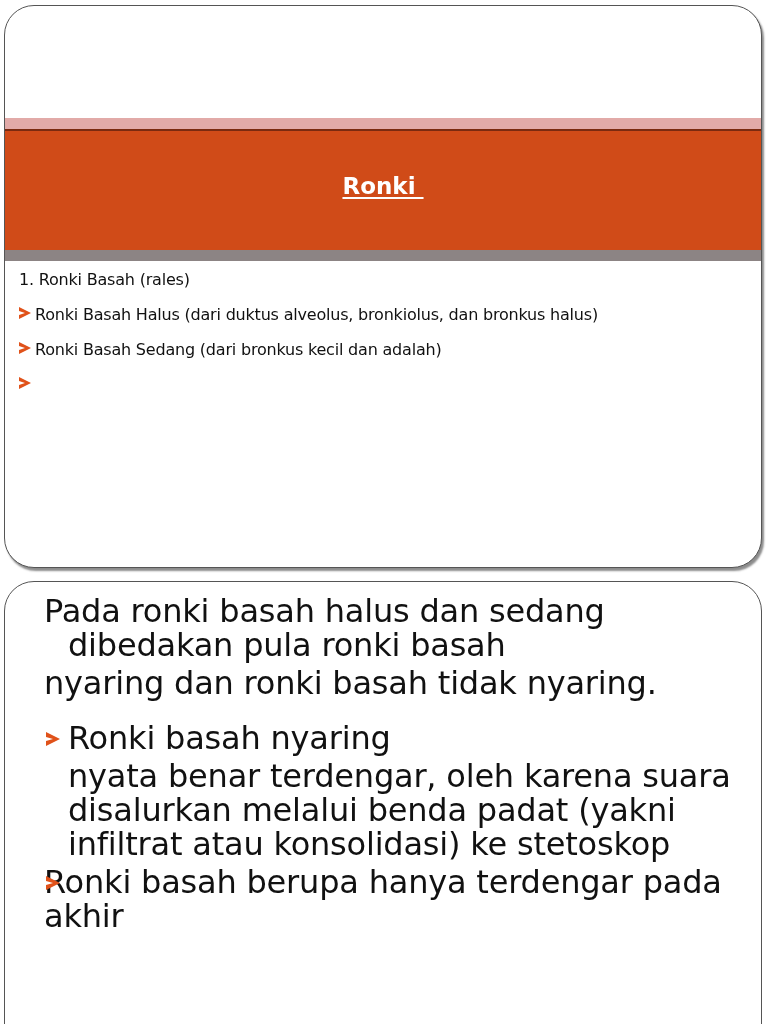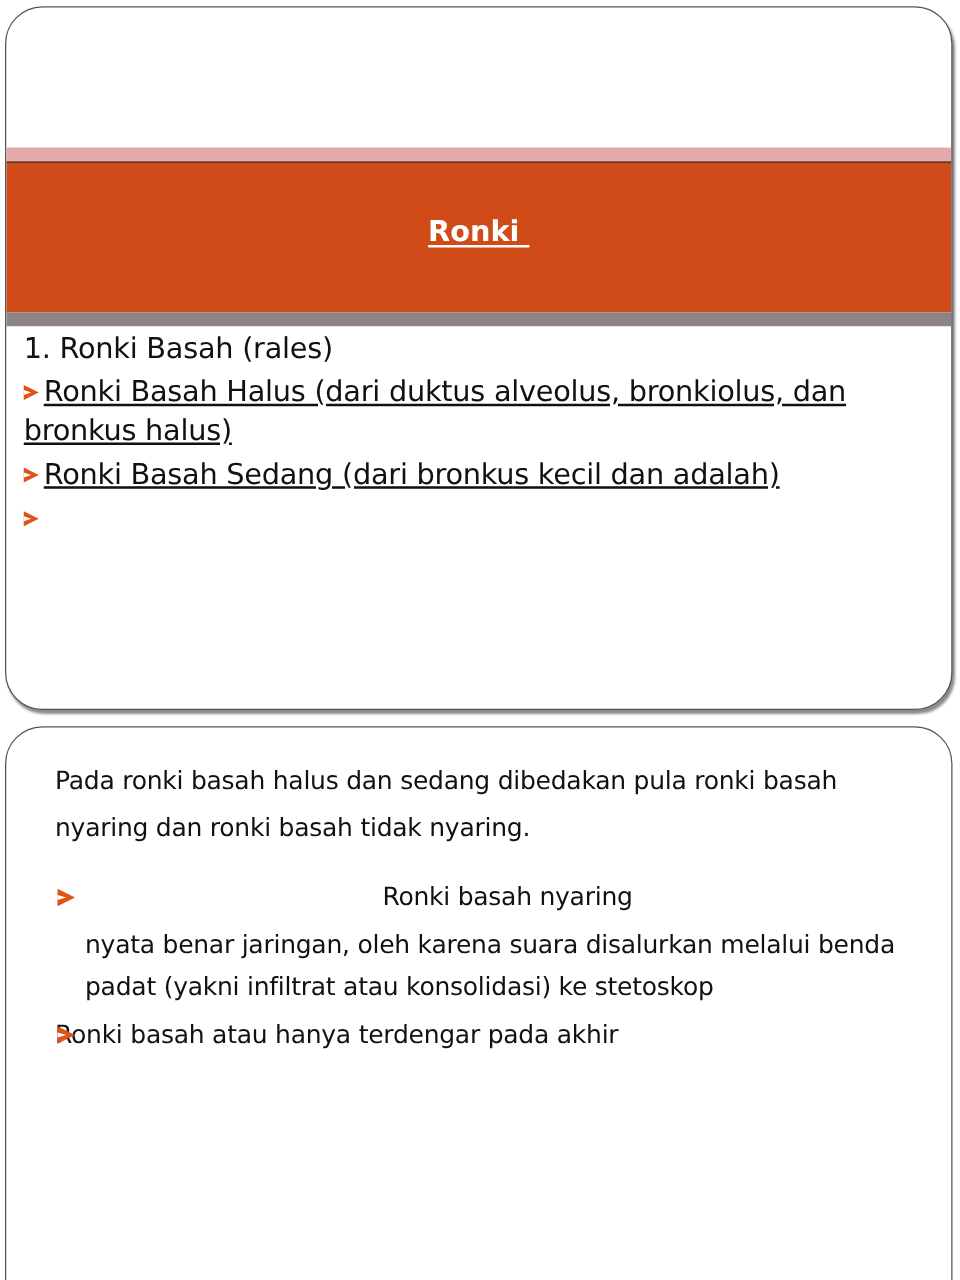--- a/index.html
+++ b/index.html
@@ -76,28 +76,28 @@
       left: 0; right: 0;
       top: 244px;
       height: 11px;
       background: #8c8484;
     }
     .content1 {
       position: absolute;
       left: 14px;
       top: 258px;
       width: 730px;
-      font-size: 23px;
+      font-size: 16px;
       line-height: 31px;
       letter-spacing: -0.2px;
     }
     .content1 p { margin: 0; }
     .c1-heading { margin-bottom: 4px !important; }
     .c1-para { text-indent: 38px; margin-bottom: 4px !important; }
-    .bullet-row { margin-bottom: 4px !important; text-decoration: underline; }
+    .bullet-row { margin-bottom: 4px !important; }
     .arrow {
       display: inline-block;
       width: 0; height: 0;
       border-top: 6px solid transparent;
       border-bottom: 6px solid transparent;
       border-left: 12px solid #e0521a;
       margin-right: 4px;
       vertical-align: 1px;
       position: relative;
     }
@@ -106,30 +106,30 @@
       position: absolute;
       left: -12px;
       top: -2px;
       border-top: 2px solid transparent;
       border-bottom: 2px solid transparent;
       border-left: 6px solid #ffffff;
     }
     .content2 {
       position: absolute;
       left: 39px;
-      top: 25px;
+      top: 12px;
       width: 700px;
-      font-size: 20px;
+      font-size: 32px;
       line-height: 34px;
       letter-spacing: -0.2px;
     }
     .content2 p { margin: 0; }
     .hang { padding-left: 24px; text-indent: -24px; margin-bottom: 4px !important; }
     .sub { padding-left: 24px; margin-bottom: 4px !important; }
-    .b2 { position: relative; padding-left: 24px; margin-bottom: 4px !important; text-align: center; }
+    .b2 { position: relative; padding-left: 24px; margin-bottom: 4px !important; }
     .b2 .arrow {
       position: absolute;
       left: 2px;
       top: 11px;
       border-top: 7px solid transparent;
       border-bottom: 7px solid transparent;
       border-left: 14px solid #e0521a;
     }
     .b2 .arrow::after {
       left: -14px;
@@ -157,21 +157,21 @@
       <p class="bullet-row"><span class="arrow"></span></p>
     </div>
   </div>
 
   <div class="slide slide2">
     <div class="content2">
       <p class="hang">Pada ronki basah halus dan sedang dibedakan pula ronki basah</p>
       <p style="margin-bottom:21px">nyaring dan ronki basah tidak nyaring.</p>
 
       <p class="b2"><span class="arrow"></span><span>Ronki basah nyaring</span></p>
-      <p class="sub">nyata benar jaringan, oleh karena suara disalurkan melalui benda padat (yakni infiltrat atau konsolidasi) ke stetoskop</p>
+      <p class="sub">nyata benar terdengar, oleh karena suara disalurkan melalui benda padat (yakni infiltrat atau konsolidasi) ke stetoskop</p>
 
       <p class="b2"><span class="arrow"></span></p>
 
-      <p>Ronki basah atau hanya terdengar pada akhir</p>
+      <p>Ronki basah berupa hanya terdengar pada akhir</p>
     </div>
   </div>
 
 </div>
 
 </body></html>

